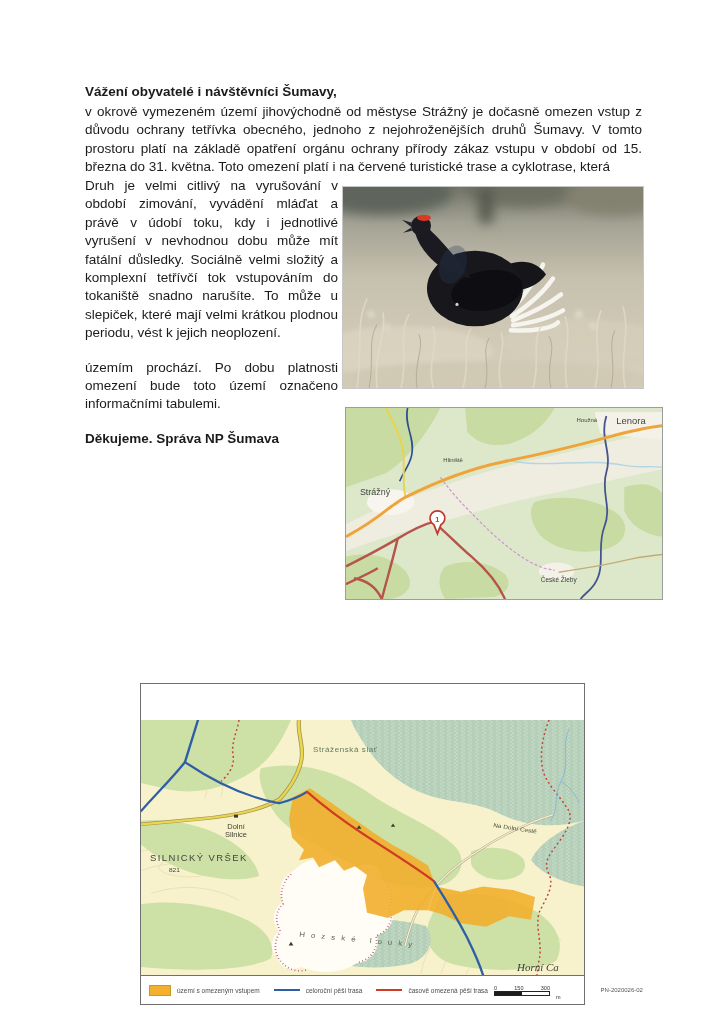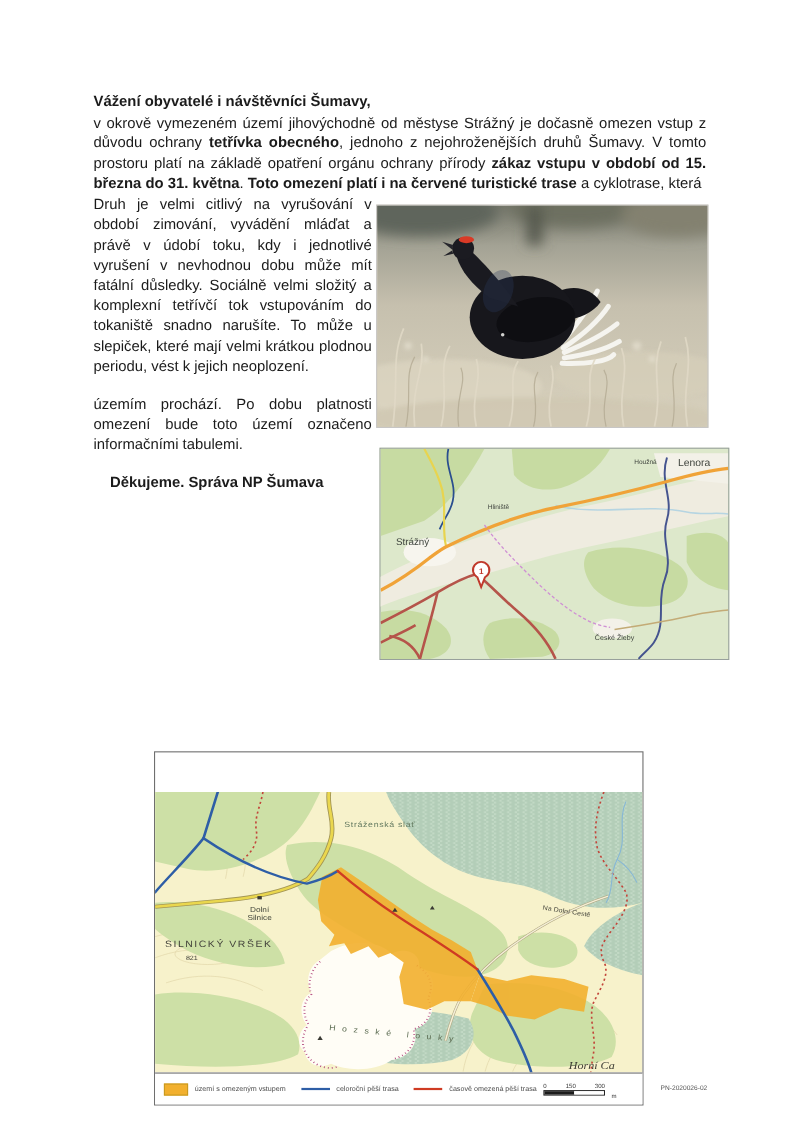--- a/index.html
+++ b/index.html
@@ -1,23 +1,23 @@
 <!DOCTYPE html>
 <html><head>
 <meta charset="utf-8">
 <style>
   html,body{margin:0;padding:0;background:#9a9a9a;}
   .page{position:relative;width:724px;height:1024px;background:#ffffff;margin:0 auto;
         font-family:"Liberation Sans",sans-serif;color:#1b1b1b;overflow:hidden;}
   .title{position:absolute;left:85px;top:84px;width:557px;font-size:13.5px;font-weight:700;}
   .para1{position:absolute;left:85px;top:103px;width:557px;font-size:13.5px;line-height:18.4px;text-align:justify;}
-  .b{font-weight:700;}
+  .b{font-weight:400;}
   .leftcol{position:absolute;left:85px;top:177px;width:253px;font-size:13.5px;line-height:18.4px;text-align:justify;}
   .leftcol p{margin:0 0 16px 0;}
-  .leftcol .sig{font-weight:700;text-align:left;margin:15px;}
+  .leftcol .sig{font-weight:700;text-align:left;margin:0;}
   .photo{position:absolute;left:342px;top:186px;width:302px;height:203px;border:1px solid #c6c6c6;box-sizing:border-box;background:#cfc8b6;}
   .photo svg{display:block;width:100%;height:100%;}
   .smallmap{position:absolute;left:345px;top:407px;width:318px;height:193px;border:1px solid #98a09c;box-sizing:border-box;background:#dde8cb;}
   .smallmap svg{display:block;width:100%;height:100%;}
   .bigmap{position:absolute;left:140px;top:683px;width:445px;height:322px;border:1px solid #6f6f6f;box-sizing:border-box;background:#fff;display:flex;flex-direction:column;}
   .bigmap-canvas{flex:1;min-height:0;margin-top:36px;}
   .bigmap-canvas svg{display:block;width:100%;height:100%;}
   .map-legend{height:28px;border-top:1px solid #6f6f6f;background:#fff;display:flex;align-items:center;
               padding:0 8px;font-size:6.5px;color:#4c4c4c;gap:6px;}
   .lg-swatch{width:20px;height:9px;background:#f2b02e;border:0.5px solid #c89a20;flex:0 0 auto;}

